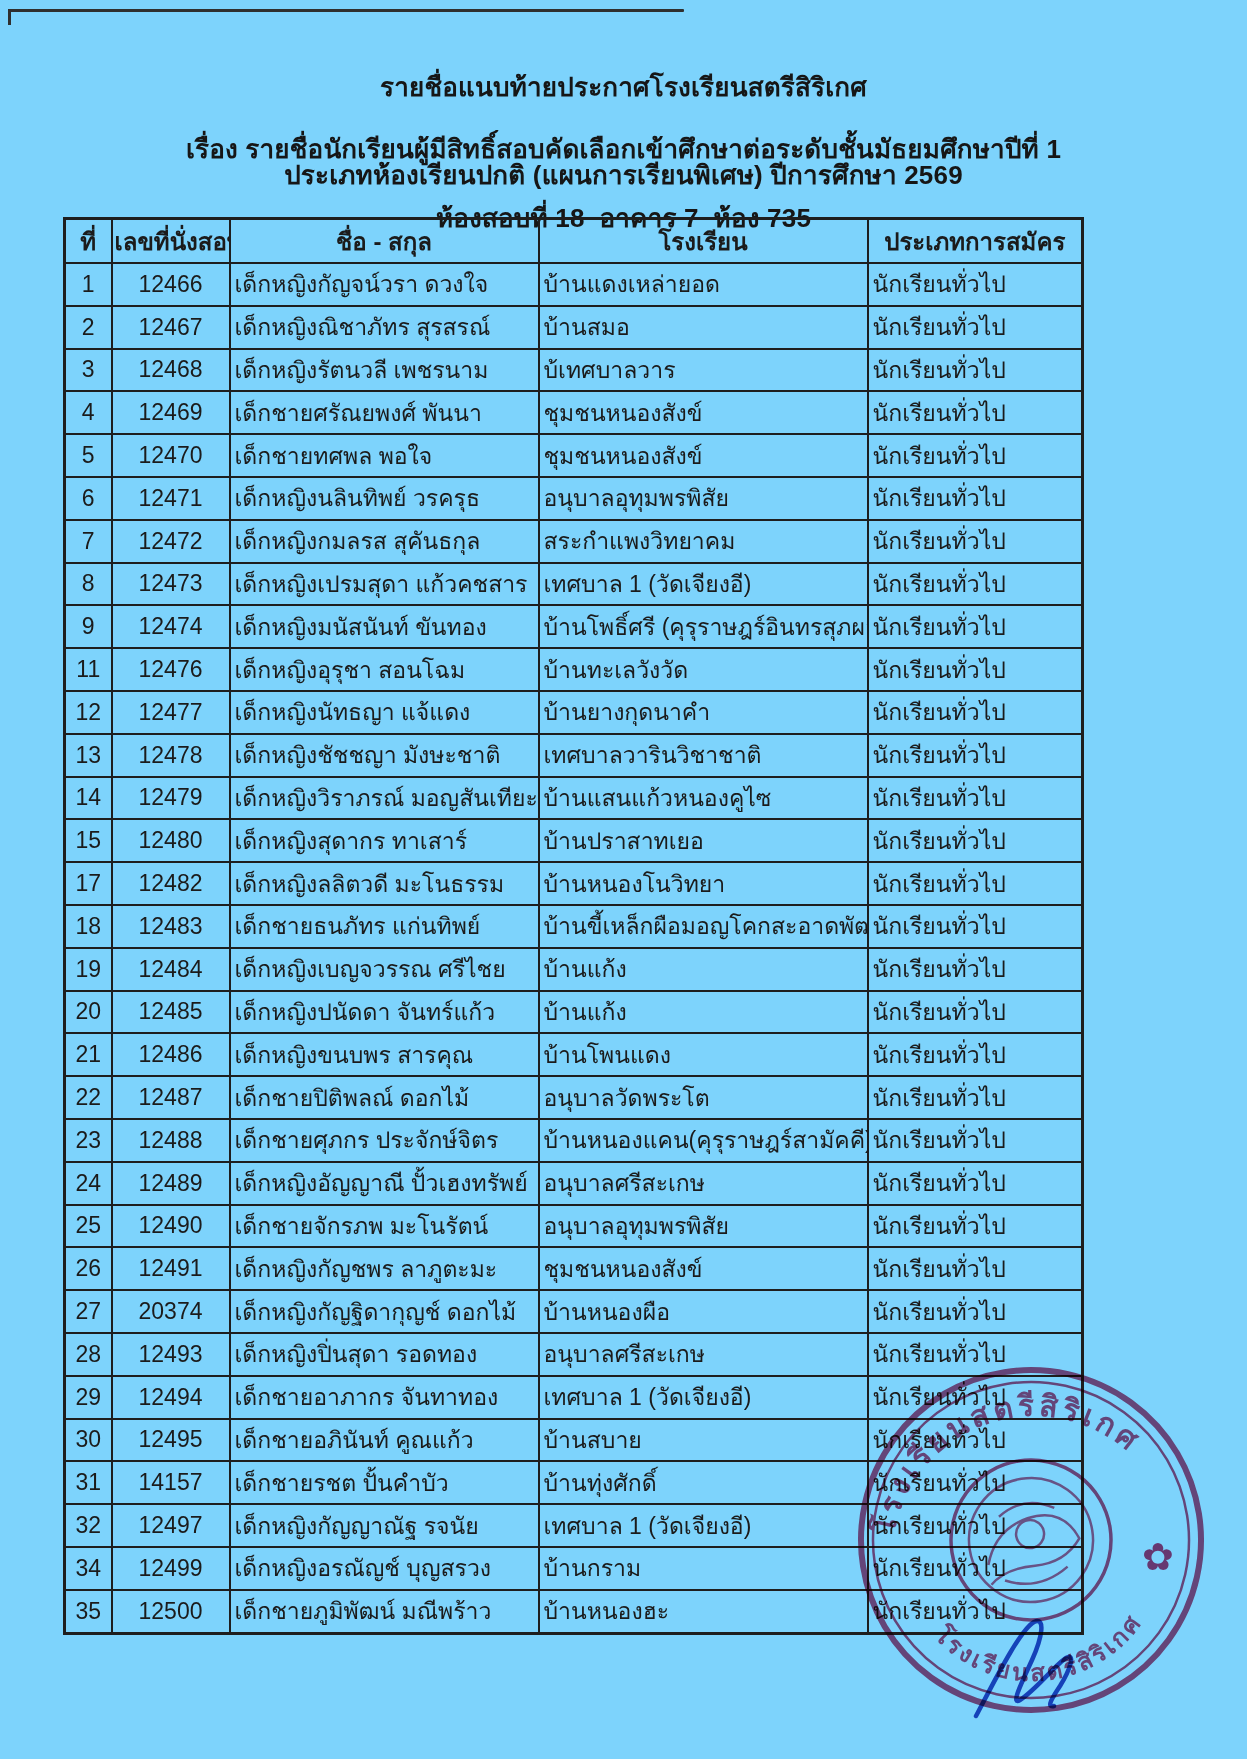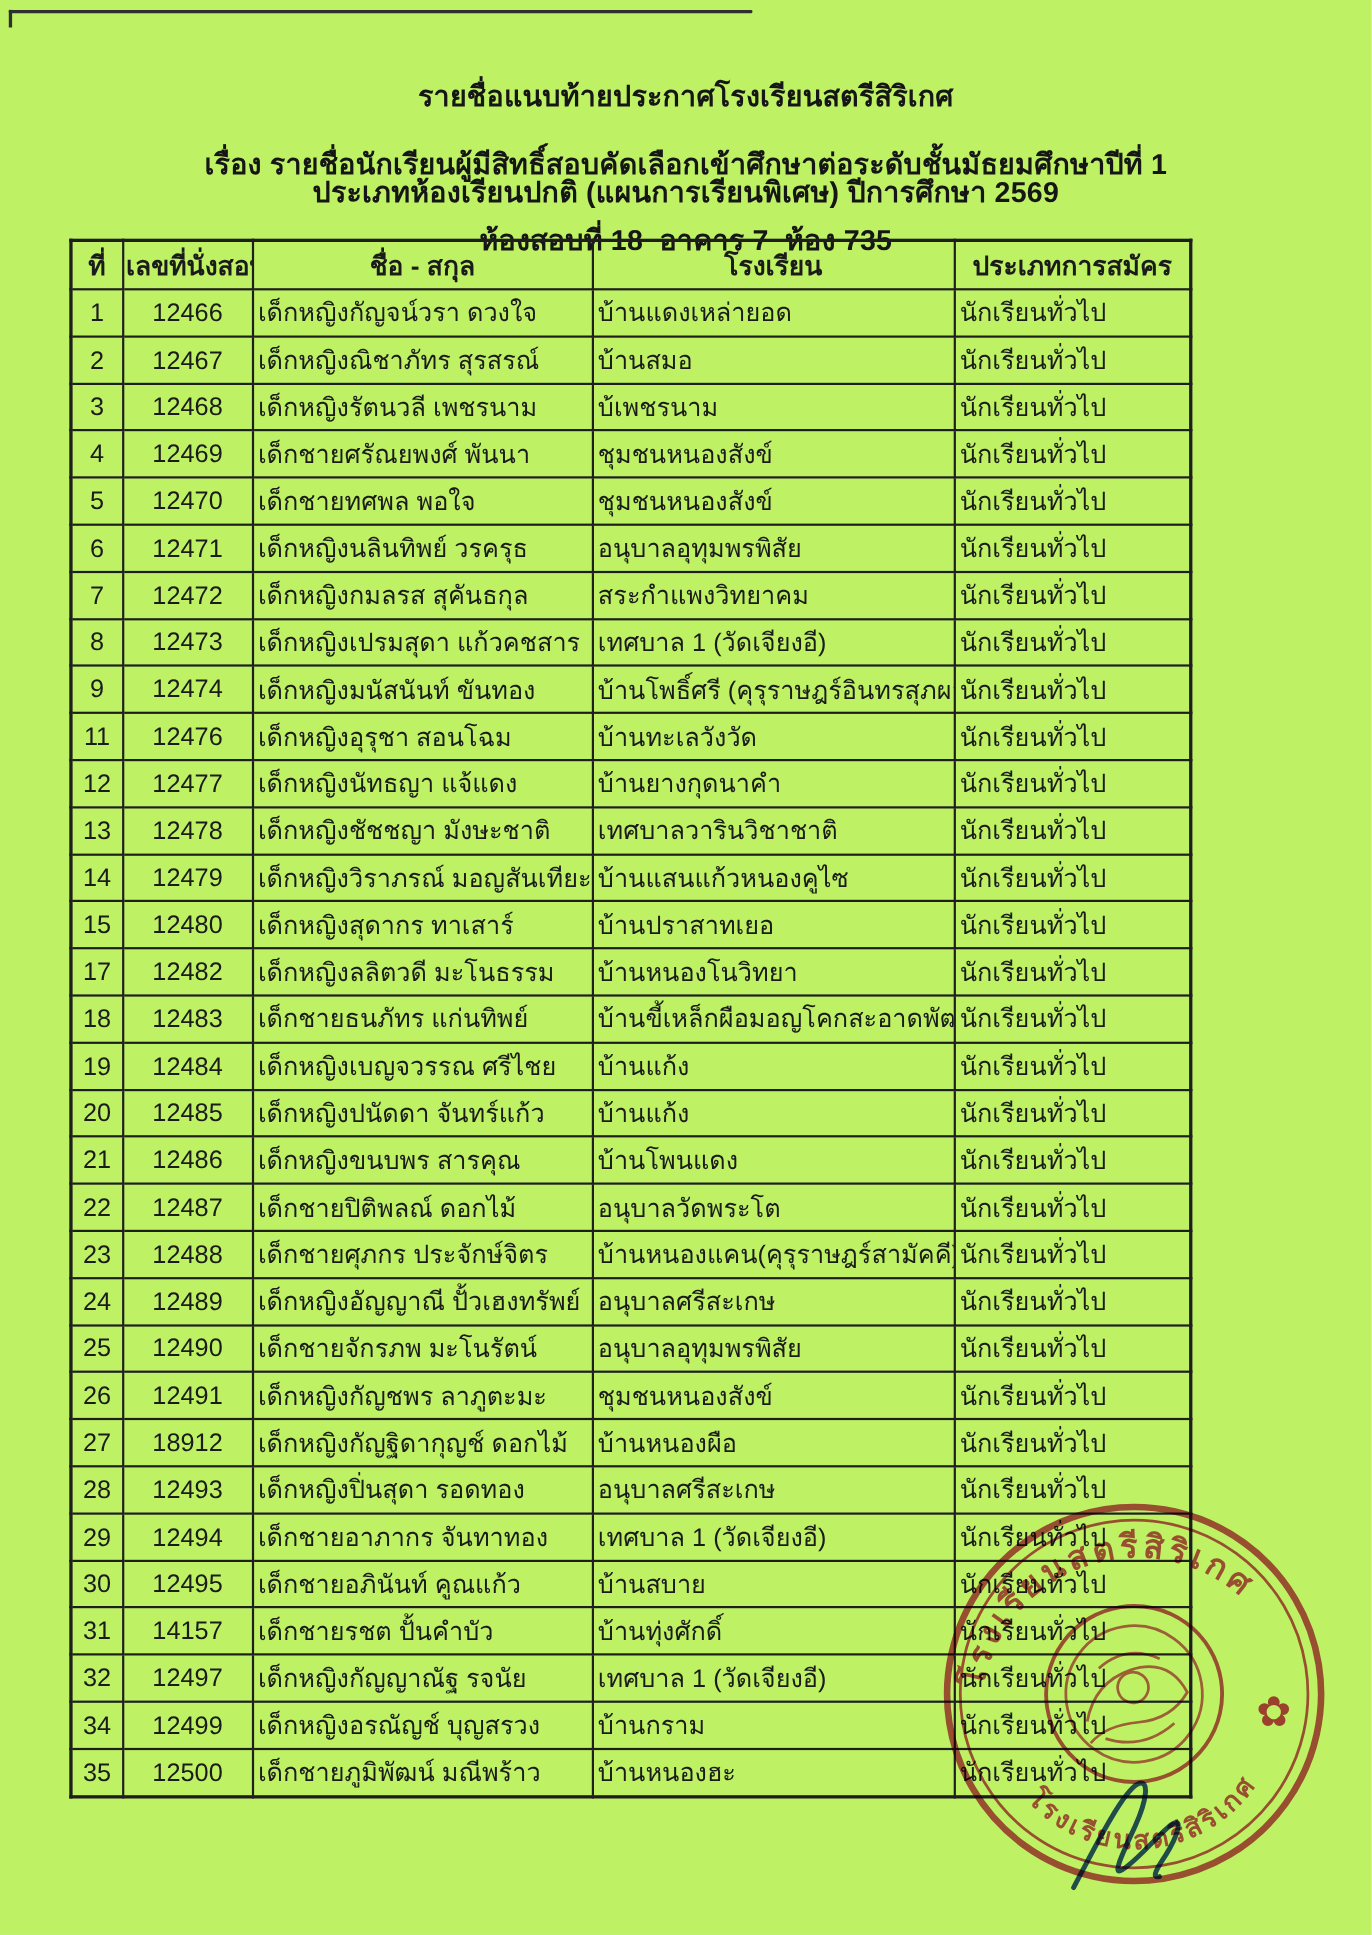--- a/index.html
+++ b/index.html
@@ -5,21 +5,21 @@
   html,body{margin:0;padding:0;}
   body{
     background:#e8e8e8;
     font-family:"Liberation Sans", sans-serif;
   }
   .page{
     position:relative;
     width:1247px;
     height:1759px;
     margin:0 auto;
-    background:#bef264;
+    background:#7dd3fc;
     color:#1b1b1b;
     overflow:hidden;
   }
   
   .artifact-top{
     position:absolute;left:8px;top:9px;width:676px;height:3px;
     background:#2f2f2f;border-radius:1px;
   }
   .artifact-left{
     position:absolute;left:8px;top:9px;width:3px;height:16px;
@@ -125,21 +125,21 @@
           <td class="cell-center">2</td>
           <td class="cell-center">12467</td>
           <td class="cell-left">เด็กหญิงณิชาภัทร  สุรสรณ์</td>
           <td class="cell-left">บ้านสมอ</td>
           <td class="cell-left">นักเรียนทั่วไป</td>
         </tr>
         <tr>
           <td class="cell-center">3</td>
           <td class="cell-center">12468</td>
           <td class="cell-left">เด็กหญิงรัตนวลี  เพชรนาม</td>
-          <td class="cell-left">บ้เพชรนาม</td>
+          <td class="cell-left">บ้เทศบาลวาร</td>
           <td class="cell-left">นักเรียนทั่วไป</td>
         </tr>
         <tr>
           <td class="cell-center">4</td>
           <td class="cell-center">12469</td>
           <td class="cell-left">เด็กชายศรัณยพงศ์  พันนา</td>
           <td class="cell-left">ชุมชนหนองสังข์</td>
           <td class="cell-left">นักเรียนทั่วไป</td>
         </tr>
         <tr>
@@ -277,21 +277,21 @@
         </tr>
         <tr>
           <td class="cell-center">26</td>
           <td class="cell-center">12491</td>
           <td class="cell-left">เด็กหญิงกัญชพร  ลาภูตะมะ</td>
           <td class="cell-left">ชุมชนหนองสังข์</td>
           <td class="cell-left">นักเรียนทั่วไป</td>
         </tr>
         <tr>
           <td class="cell-center">27</td>
-          <td class="cell-center">18912</td>
+          <td class="cell-center">20374</td>
           <td class="cell-left">เด็กหญิงกัญฐิดากุญช์  ดอกไม้</td>
           <td class="cell-left">บ้านหนองผือ</td>
           <td class="cell-left">นักเรียนทั่วไป</td>
         </tr>
         <tr>
           <td class="cell-center">28</td>
           <td class="cell-center">12493</td>
           <td class="cell-left">เด็กหญิงปิ่นสุดา  รอดทอง</td>
           <td class="cell-left">อนุบาลศรีสะเกษ</td>
           <td class="cell-left">นักเรียนทั่วไป</td>

